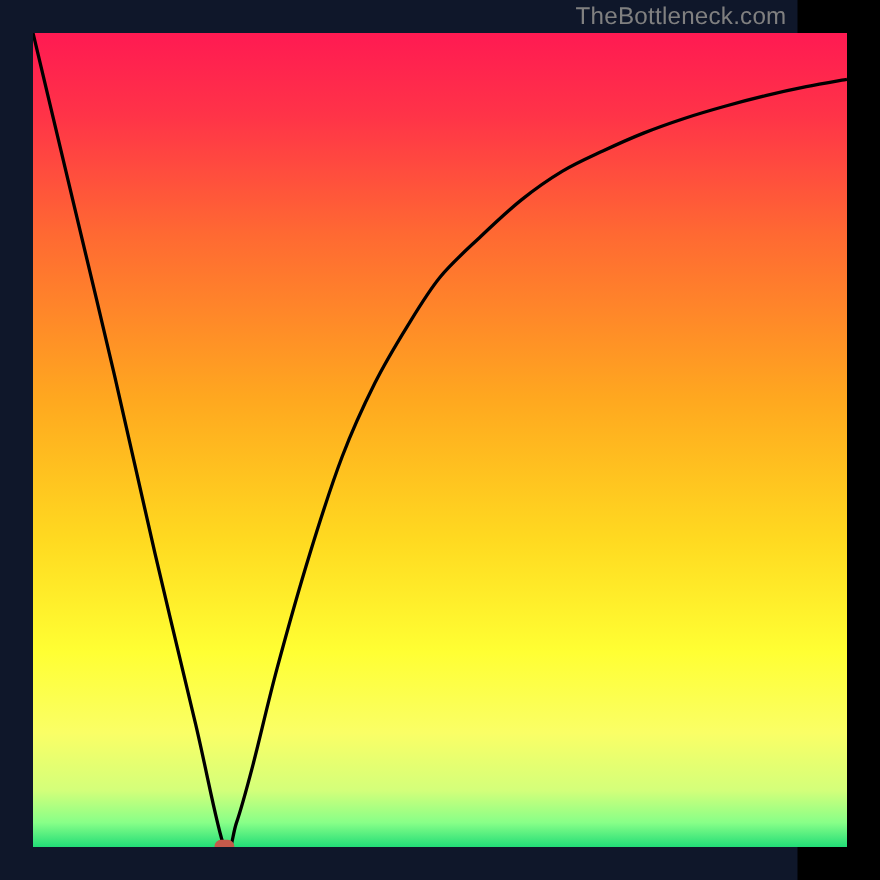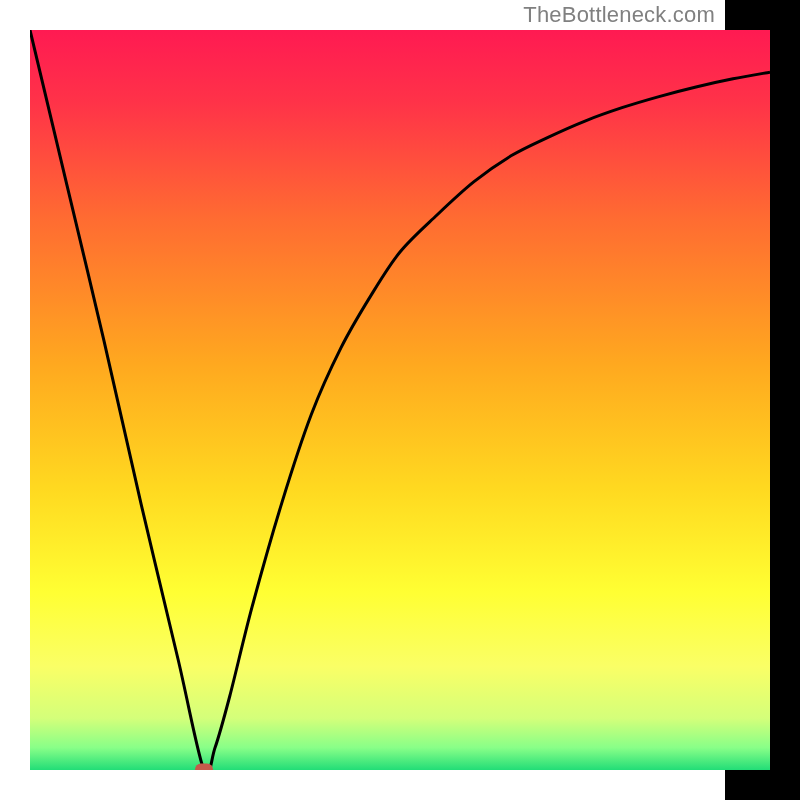--- a/index.html
+++ b/index.html
@@ -7,21 +7,21 @@
     padding: 0;
     width: 800px;
     height: 800px;
     background: #000;
     font-family: Arial, Helvetica, sans-serif;
   }
   .frame {
     position: relative;
     width: 725px;
     height: 800px;
-    background: #ffffff;
+    background: #0f172a;
   }
   .watermark {
     position: absolute;
     top: 2px;
     right: 10px;
     color: #808080;
     font-size: 22px;
     font-weight: 500;
     letter-spacing: 0.2px;
     z-index: 5;

